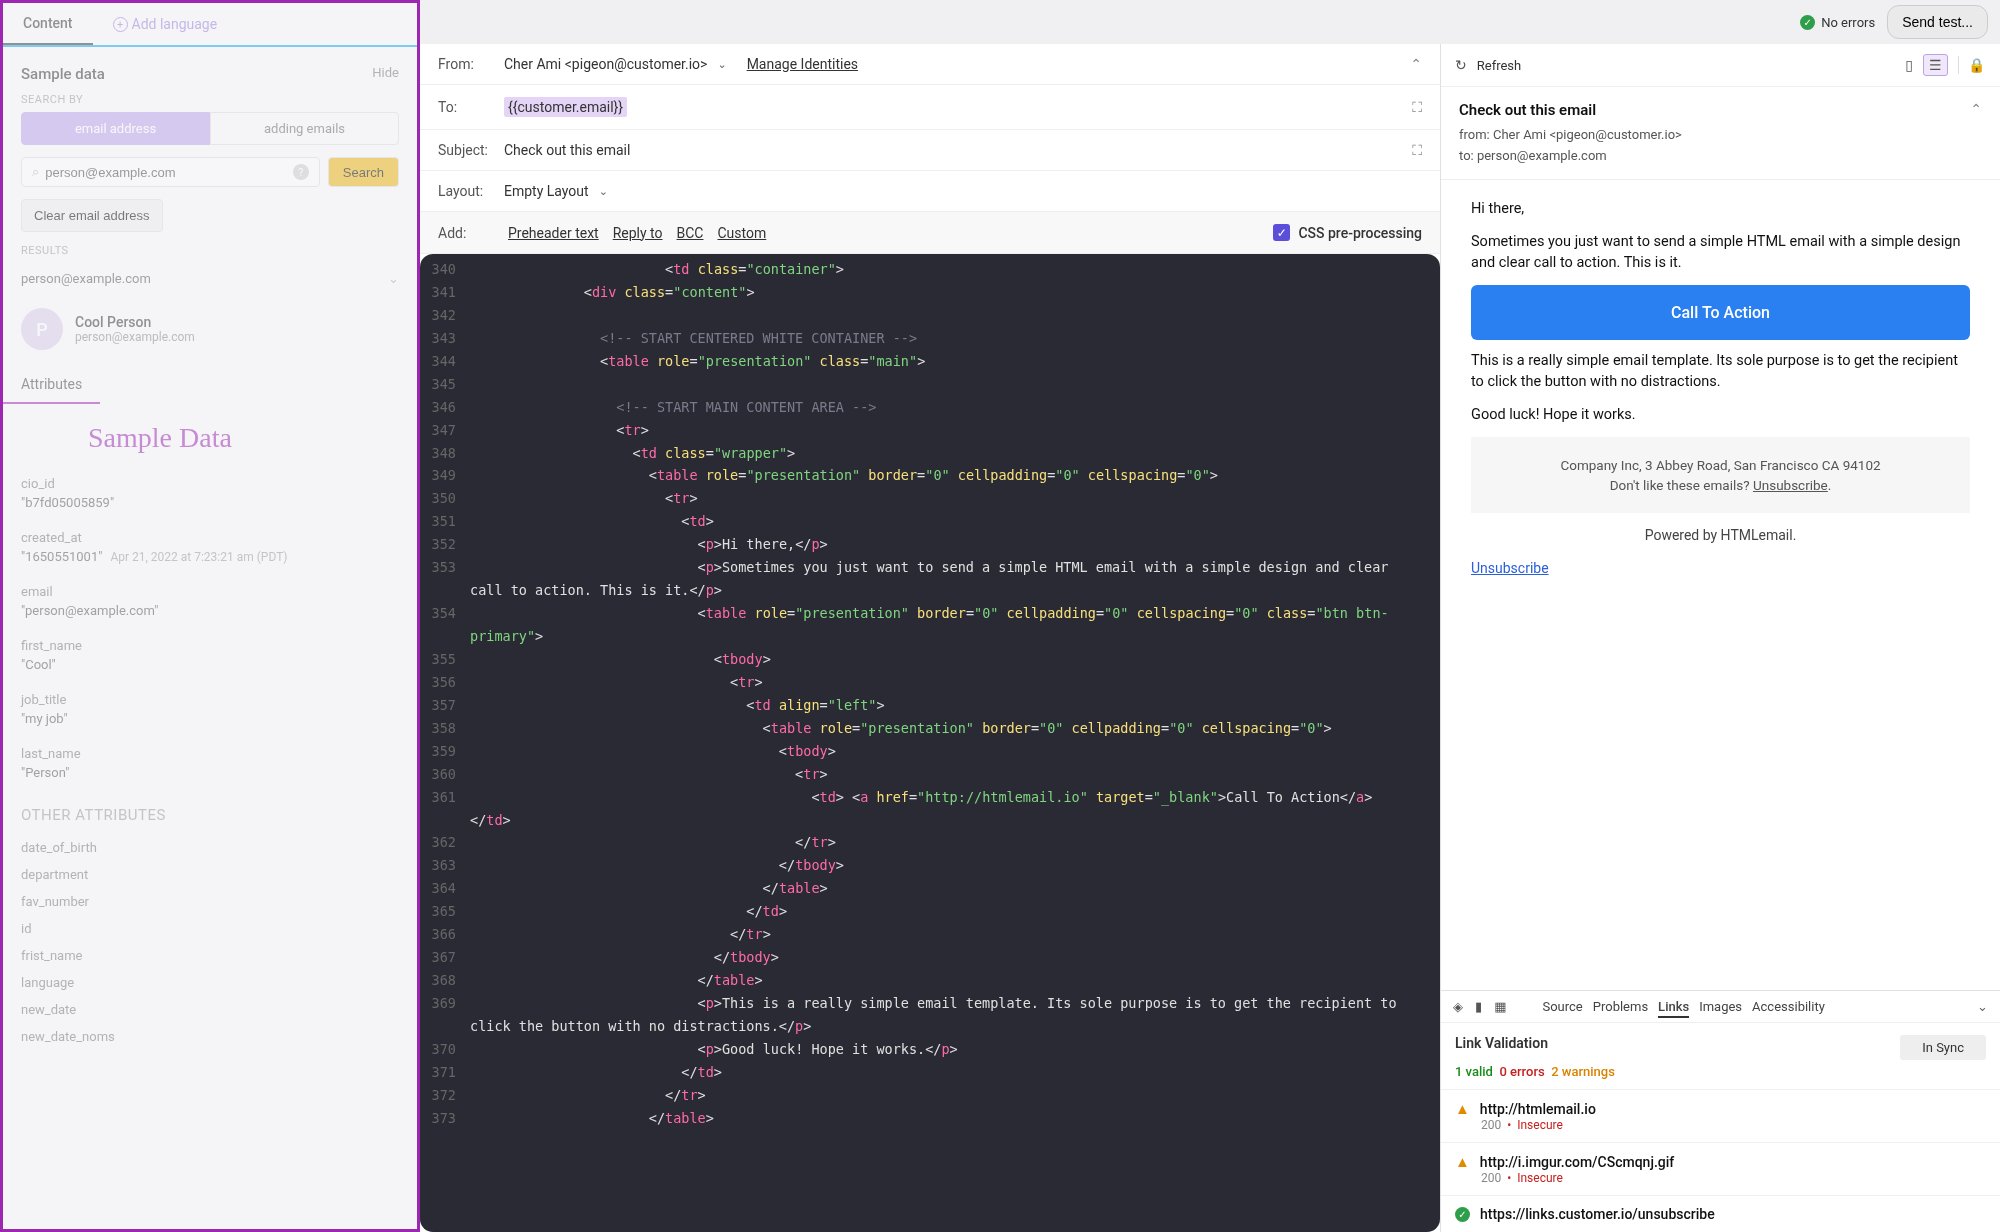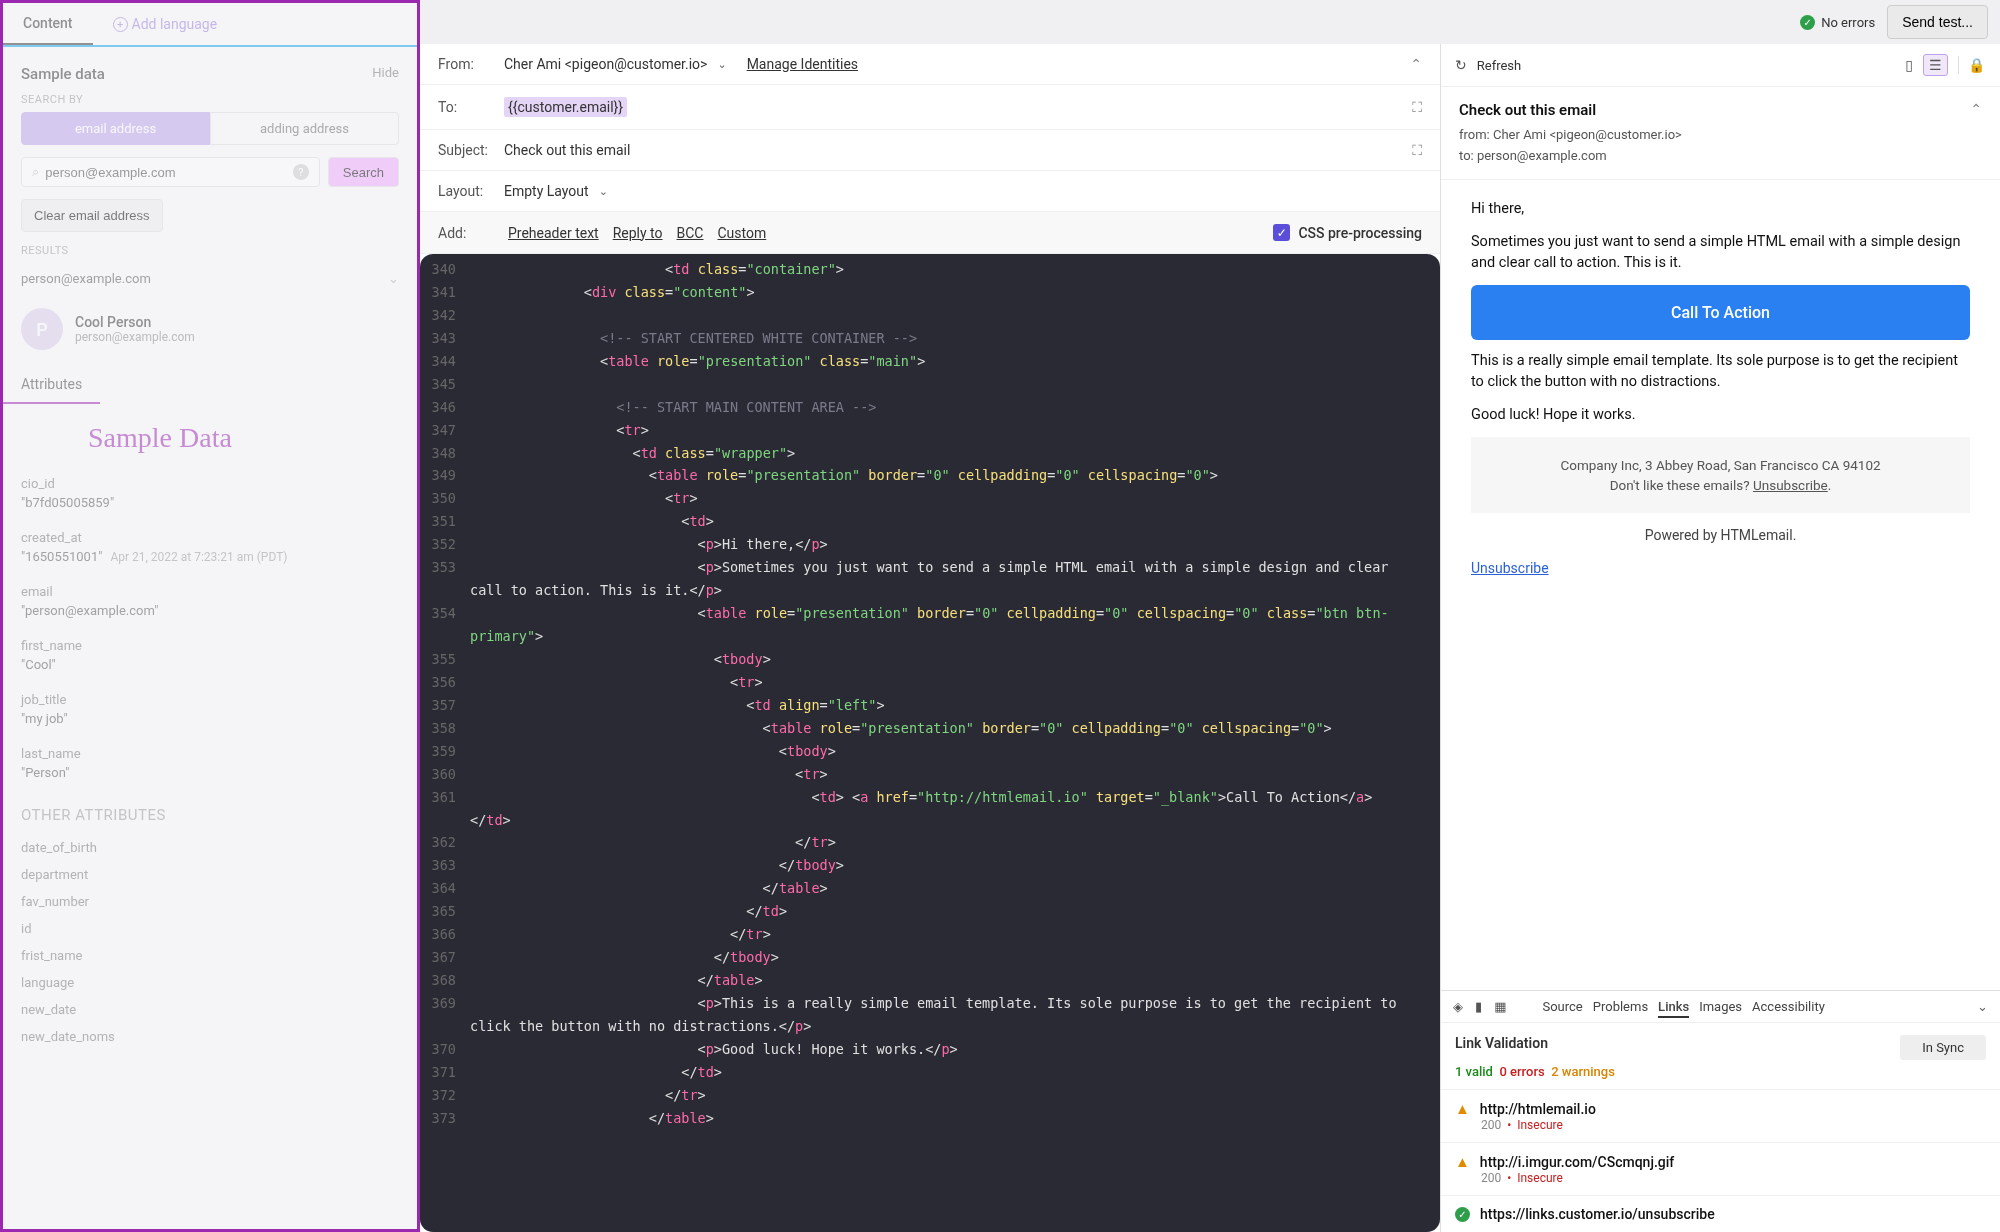--- a/index.html
+++ b/index.html
@@ -18,21 +18,21 @@
 .searchby-label { padding: 0 18px 6px; font-size: 11px; color: #999; letter-spacing: 0.5px; }
 .pill-row { display: flex; gap: 0; padding: 0 18px 12px; }
 .pill { flex: 1; padding: 8px 12px; text-align: center; color: #666; font-size: 13px; border: 1px solid #ddd; }
 .pill.active { background: #bca3e8; color: #fff; border-color: #bca3e8; }
 .pill.left { border-radius: 4px 0 0 4px; }
 .pill.right { border-radius: 0 4px 4px 0; }
 .search-row { display: flex; gap: 8px; padding: 0 18px 12px; }
 .search-input-wrap { flex: 1; display: flex; align-items: center; background: #fff; border: 1px solid #ddd; border-radius: 4px; padding: 6px 10px; gap: 6px; }
 .search-input { border: none; outline: none; flex: 1; font-size: 13px; color: #444; }
 .help-icon { width: 16px; height: 16px; border-radius: 50%; background: #ccc; color: #fff; display: inline-flex; align-items: center; justify-content: center; font-size: 11px; }
-.search-btn { padding: 6px 14px; background: #f0abfc; border: 1px solid #ddd; border-radius: 4px; font-size: 13px; }
+.search-btn { padding: 6px 14px; background: #eab308; border: 1px solid #ddd; border-radius: 4px; font-size: 13px; }
 .clear-btn { margin: 0 18px 12px; padding: 8px 12px; background: #eee; border: 1px solid #ddd; border-radius: 4px; font-size: 13px; width: fit-content; }
 
 .results-label { padding: 0 18px 6px; font-size: 11px; color: #999; letter-spacing: 0.5px; }
 .result-line { padding: 8px 18px; font-size: 13px; color: #555; display: flex; justify-content: space-between; }
 .person-row { display: flex; gap: 12px; padding: 14px 18px; align-items: center; }
 .avatar { width: 42px; height: 42px; border-radius: 50%; background: #d8cce8; color: #fff; display: flex; align-items: center; justify-content: center; font-size: 18px; font-weight: 500; }
 .person-name { font-size: 14px; font-weight: 500; color: #333; }
 .person-email { font-size: 12px; color: #888; }
 
 .attrs-tab { padding: 12px 18px 10px; border-bottom: 2px solid #9c27b0; width: fit-content; font-size: 14px; color: #444; margin-left: 0; }
@@ -42,21 +42,21 @@
 .attr-key { font-size: 13px; color: #777; padding-top: 12px; }
 .attr-val { font-size: 13px; color: #555; padding: 4px 0 8px; }
 .attr-date { color: #999; font-size: 12px; margin-left: 8px; }
 .other-attrs-label { font-size: 15px; color: #999; letter-spacing: 0.5px; padding: 18px 0 4px; }
 
 
 .main-column { flex: 1; display: flex; flex-direction: column; }
 .top-bar { height: 44px; background: #f0f0f2; display: flex; justify-content: flex-end; align-items: center; padding: 0 12px; gap: 12px; }
 .no-errors { display: flex; align-items: center; gap: 6px; font-size: 13px; color: #333; }
 .check-icon { width: 15px; height: 15px; border-radius: 50%; background: #2e9e4a; color: #fff; display: inline-flex; align-items: center; justify-content: center; font-size: 10px; }
-.send-test { padding: 8px 14px; background: #eaeaea; border: 1px solid #ccc; border-radius: 4px; font-size: 14px; font-weight: 500; }
+.send-test { padding: 8px 14px; background: #eaeaea; border: 1px solid #ccc; border-radius: 12px; font-size: 14px; font-weight: 500; }
 
 .content-row { flex: 1; display: flex; min-height: 0; }
 
 
 .editor-col { flex: 1; display: flex; flex-direction: column; background: #fff; min-width: 0; }
 .hdr-line { display: flex; align-items: center; padding: 12px 18px; border-bottom: 1px solid #eee; gap: 10px; font-size: 14px; position: relative; }
 .hdr-label { color: #555; min-width: 56px; }
 .hdr-val { color: #333; }
 .hdr-highlight { background: #e4d5f7; padding: 2px 4px; border-radius: 2px; }
 .hdr-link { color: #333; text-decoration: underline; }
@@ -135,21 +135,21 @@
       <span>Add language</span>
     </div>
   </div>
   <div class="sample-header">
     <span>Sample data</span>
     <span class="hide-link">Hide</span>
   </div>
   <div class="searchby-label">SEARCH BY</div>
   <div class="pill-row">
     <div class="pill left active">email address</div>
-    <div class="pill right">adding address</div>
+    <div class="pill right">adding emails</div>
   </div>
   <div class="search-row">
     <div class="search-input-wrap">
       <span style="color:#aaa">⌕</span>
       <input class="search-input" value="person@example.com" style="">
       <span class="help-icon">?</span>
     </div>
     <button class="search-btn">Search</button>
   </div>
   <button class="clear-btn">Clear email address</button>

